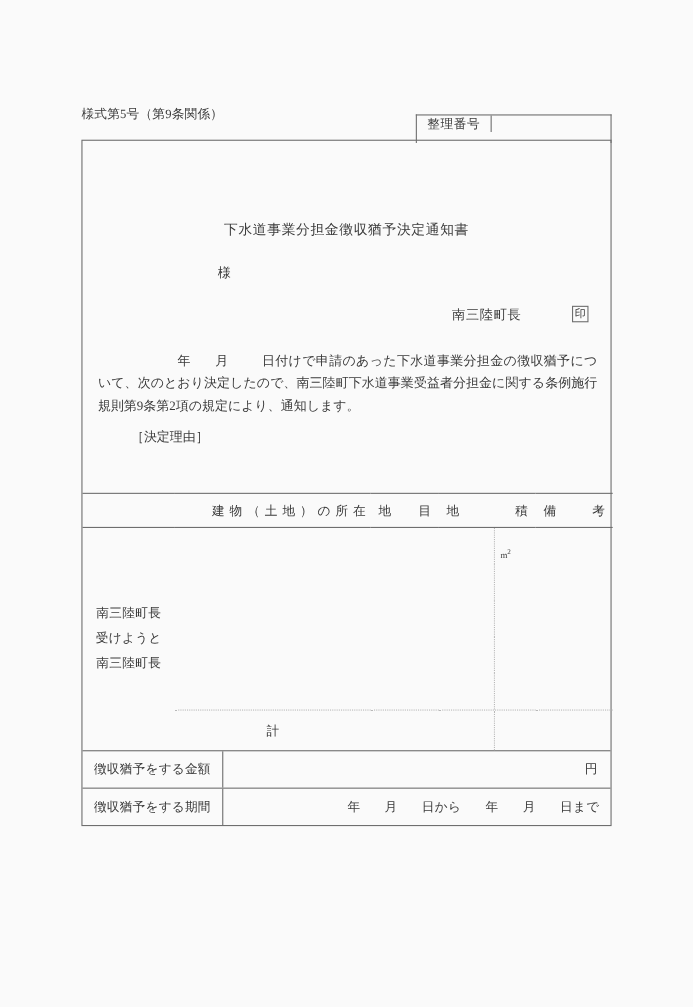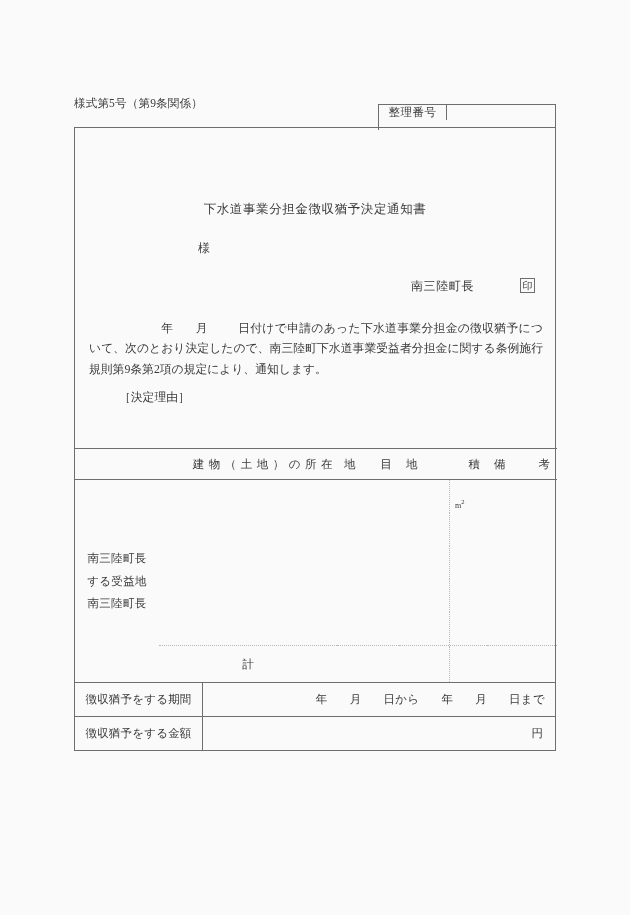--- a/index.html
+++ b/index.html
@@ -306,21 +306,21 @@
         <div class="split-head">
           <span>備</span>
           <span>考</span>
         </div>
       </td>
     </tr>
 
     <tr class="row-data">
       <td class="v-solid label-cell" rowspan="6">
         <div>南三陸町長</div>
-        <div>する受益地</div>
+        <div>受けようと</div>
         <div>南三陸町長</div>
       </td>
       <td class="v-solid dotted-bottom"></td>
       <td class="v-solid dotted-bottom"></td>
       <td class="v-solid dotted-bottom area-cell">
         <span class="unit-sq"><span>m</span><sup>2</sup></span>
       </td>
       <td class="dotted-bottom"></td>
     </tr>
 
@@ -353,28 +353,28 @@
     </tr>
 
     <tr class="row-total">
       <td class="v-solid total-cell">計</td>
       <td class="v-solid"></td>
       <td class="v-solid area-cell"></td>
       <td></td>
     </tr>
   </tbody>
     </table>
+
+  <div class="bottom-row">
+    <div class="bottom-label">徴収猶予をする金額</div>
+    <div class="bottom-value">
+      <span class="amount-inner">円</span>
+    </div>
+  </div>
 
   <div class="bottom-row">
     <div class="bottom-label">徴収猶予をする期間</div>
     <div class="bottom-value">
       <span class="period-inner"><span>年</span><span class="sp"></span><span>月</span><span class="sp"></span><span>日から</span><span class="sp"></span><span>年</span><span class="sp"></span><span>月</span><span class="sp"></span><span>日まで</span></span>
     </div>
   </div>
 
-  <div class="bottom-row">
-    <div class="bottom-label">徴収猶予をする金額</div>
-    <div class="bottom-value">
-      <span class="amount-inner">円</span>
-    </div>
-  </div>
-
 </div>
 
 </body></html>

